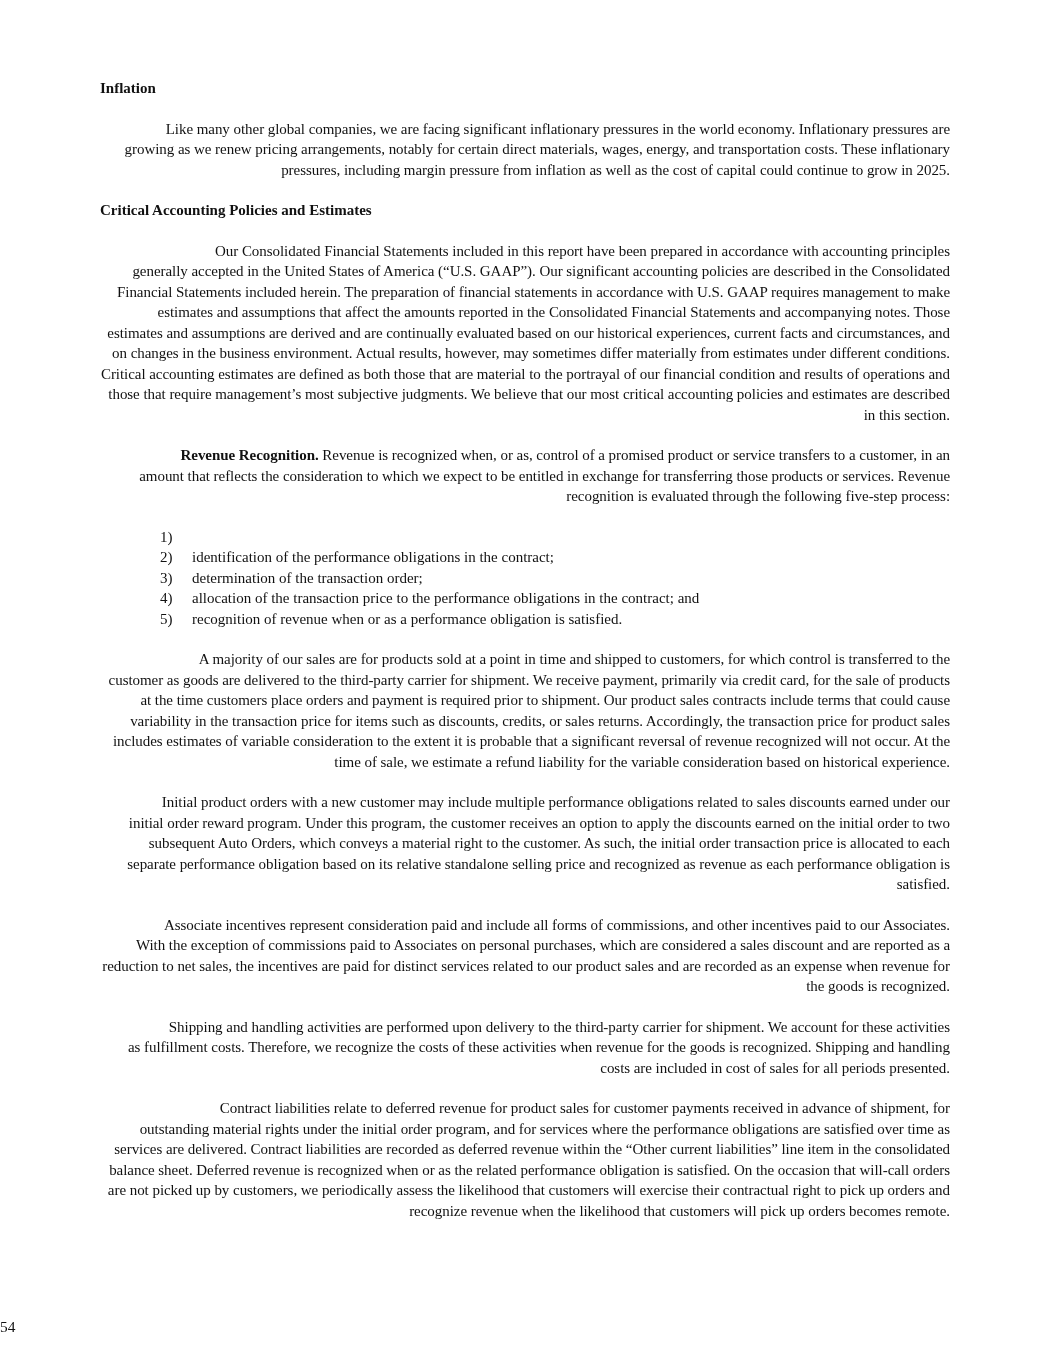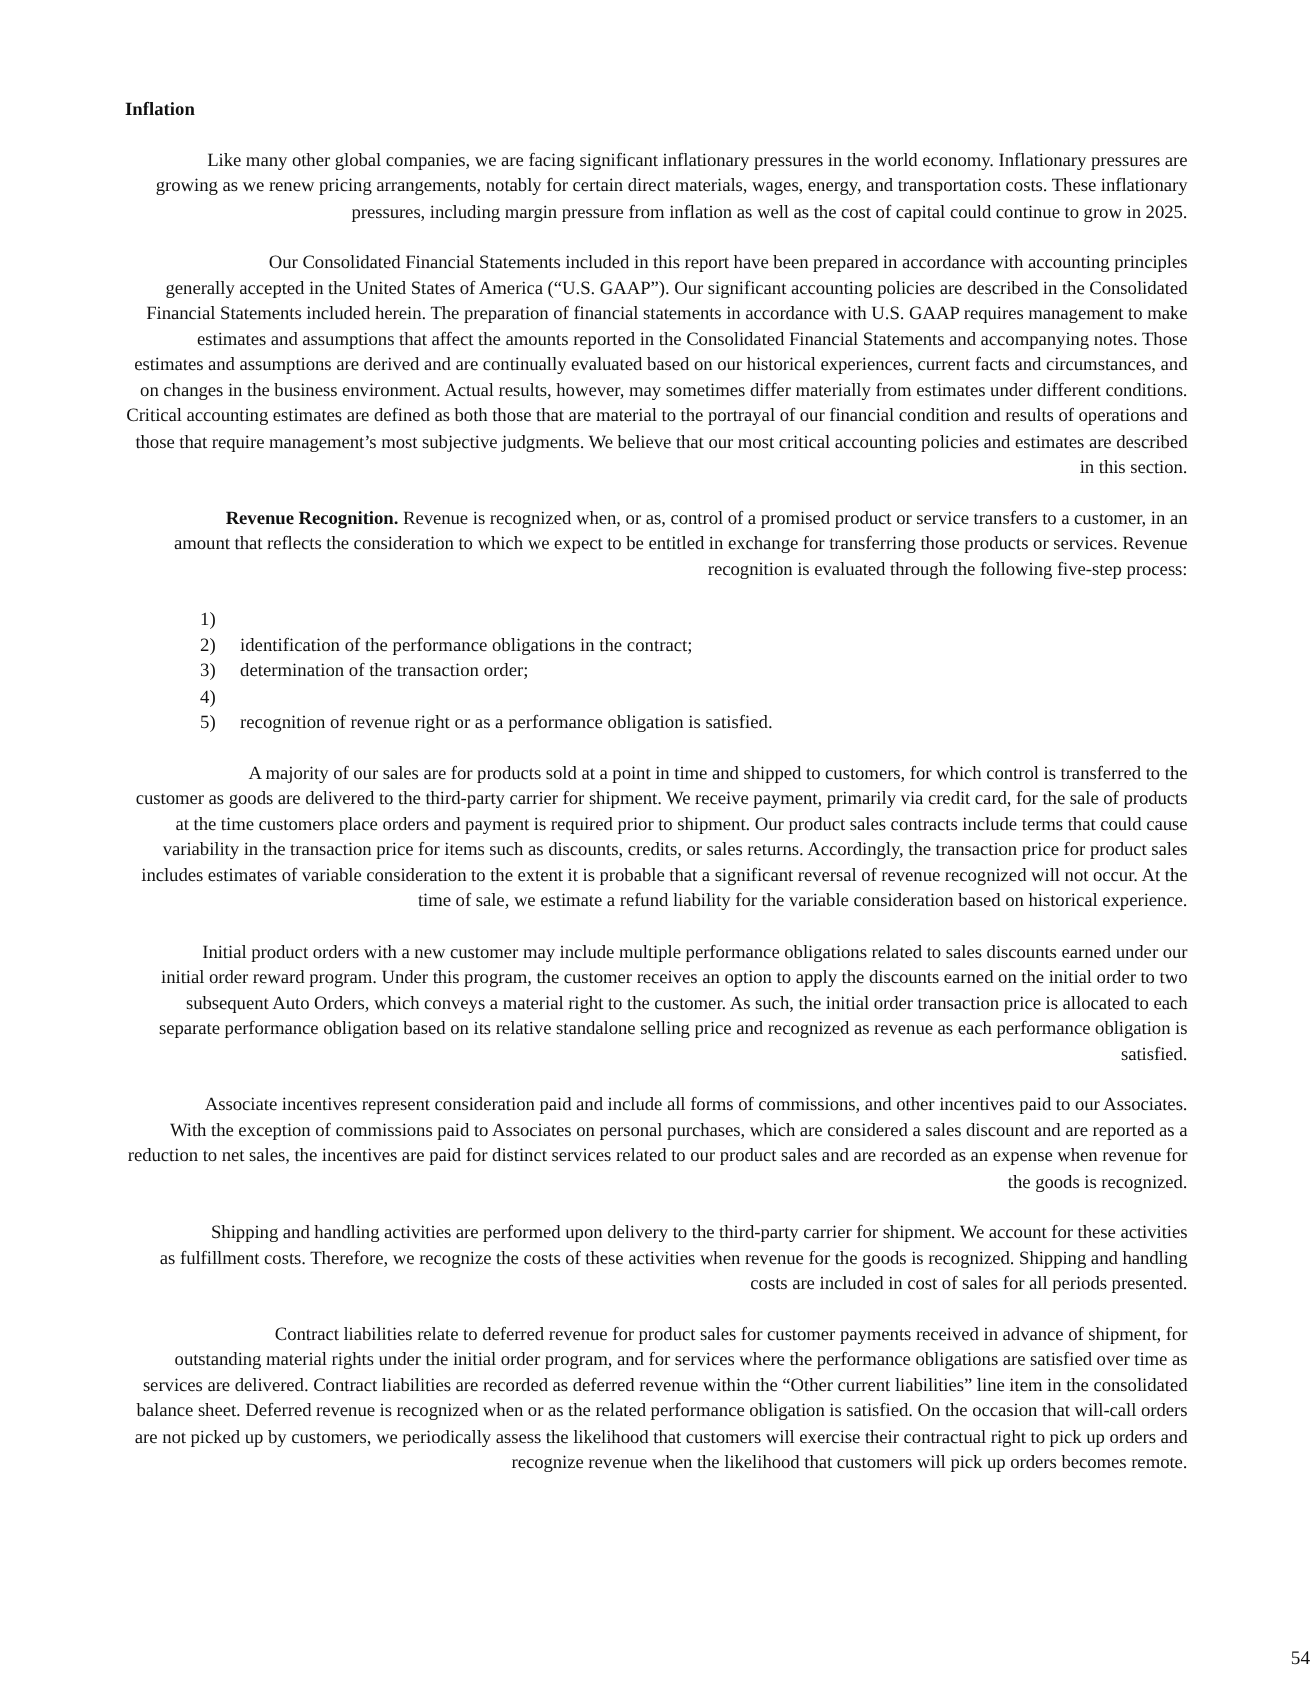--- a/index.html
+++ b/index.html
@@ -47,54 +47,56 @@
     }
     .steps .num {
       width: 32px;
       flex: 0 0 32px;
     }
     .page-number {
       position: absolute;
       top: 1318px;
       left: 0;
       width: 1048px;
-      text-align: right;
+      text-align: left;
       font-size: 15.4px;
     }
   </style>
 </head>
 <body>
 
 <div class="page">
 
   <div class="heading">Inflation</div>
   <p class="para">Like many other global companies, we are facing significant inflationary pressures in the world economy. Inflationary pressures are growing as we renew pricing arrangements, notably for certain direct materials, wages, energy, and transportation costs. These inflationary pressures, including margin pressure from inflation as well as the cost of capital could continue to grow in 2025.</p>
 
+  <div class="heading">Critical Accounting Policies and Estimates</div>
   <p class="para">Our Consolidated Financial Statements included in this report have been prepared in accordance with accounting principles generally accepted in the United States of America (“U.S. GAAP”). Our significant accounting policies are described in the Consolidated Financial Statements included herein. The preparation of financial statements in accordance with U.S. GAAP requires management to make estimates and assumptions that affect the amounts reported in the Consolidated Financial Statements and accompanying notes. Those estimates and assumptions are derived and are continually evaluated based on our historical experiences, current facts and circumstances, and on changes in the business environment. Actual results, however, may sometimes differ materially from estimates under different conditions. Critical accounting estimates are defined as both those that are material to the portrayal of our financial condition and results of operations and those that require management’s most subjective judgments. We believe that our most critical accounting policies and estimates are described in this section.</p>
 
   <p class="para"><span class="runin">Revenue Recognition.</span><span> Revenue is recognized when, or as, control of a promised product or service transfers to a customer, in an amount that reflects the consideration to which we expect to be entitled in exchange for transferring those products or services. Revenue recognition is evaluated through the following five-step process:</span></p>
 
   <ol class="steps">
     <li>
         <span class="num">1)</span>
       </li>
     <li>
         <span class="num">2)</span>
         <span>identification of the performance obligations in the contract;</span>
       </li>
     <li>
         <span class="num">3)</span>
         <span>determination of the transaction order;</span>
       </li>
     <li>
         <span class="num">4)</span>
+        <span>allocation of the transaction price to the performance obligations in the contract; and</span>
       </li>
     <li>
         <span class="num">5)</span>
-        <span>recognition of revenue right or as a performance obligation is satisfied.</span>
+        <span>recognition of revenue when or as a performance obligation is satisfied.</span>
       </li>
   </ol>
 
   <p class="para">A majority of our sales are for products sold at a point in time and shipped to customers, for which control is transferred to the customer as goods are delivered to the third-party carrier for shipment. We receive payment, primarily via credit card, for the sale of products at the time customers place orders and payment is required prior to shipment. Our product sales contracts include terms that could cause variability in the transaction price for items such as discounts, credits, or sales returns. Accordingly, the transaction price for product sales includes estimates of variable consideration to the extent it is probable that a significant reversal of revenue recognized will not occur. At the time of sale, we estimate a refund liability for the variable consideration based on historical experience.</p>
   <p class="para">Initial product orders with a new customer may include multiple performance obligations related to sales discounts earned under our initial order reward program. Under this program, the customer receives an option to apply the discounts earned on the initial order to two subsequent Auto Orders, which conveys a material right to the customer. As such, the initial order transaction price is allocated to each separate performance obligation based on its relative standalone selling price and recognized as revenue as each performance obligation is satisfied.</p>
   <p class="para">Associate incentives represent consideration paid and include all forms of commissions, and other incentives paid to our Associates. With the exception of commissions paid to Associates on personal purchases, which are considered a sales discount and are reported as a reduction to net sales, the incentives are paid for distinct services related to our product sales and are recorded as an expense when revenue for the goods is recognized.</p>
   <p class="para">Shipping and handling activities are performed upon delivery to the third-party carrier for shipment. We account for these activities as fulfillment costs. Therefore, we recognize the costs of these activities when revenue for the goods is recognized. Shipping and handling costs are included in cost of sales for all periods presented.</p>
   <p class="para">Contract liabilities relate to deferred revenue for product sales for customer payments received in advance of shipment, for outstanding material rights under the initial order program, and for services where the performance obligations are satisfied over time as services are delivered. Contract liabilities are recorded as deferred revenue within the “Other current liabilities” line item in the consolidated balance sheet. Deferred revenue is recognized when or as the related performance obligation is satisfied. On the occasion that will-call orders are not picked up by customers, we periodically assess the likelihood that customers will exercise their contractual right to pick up orders and recognize revenue when the likelihood that customers will pick up orders becomes remote.</p>
 
 </div>

